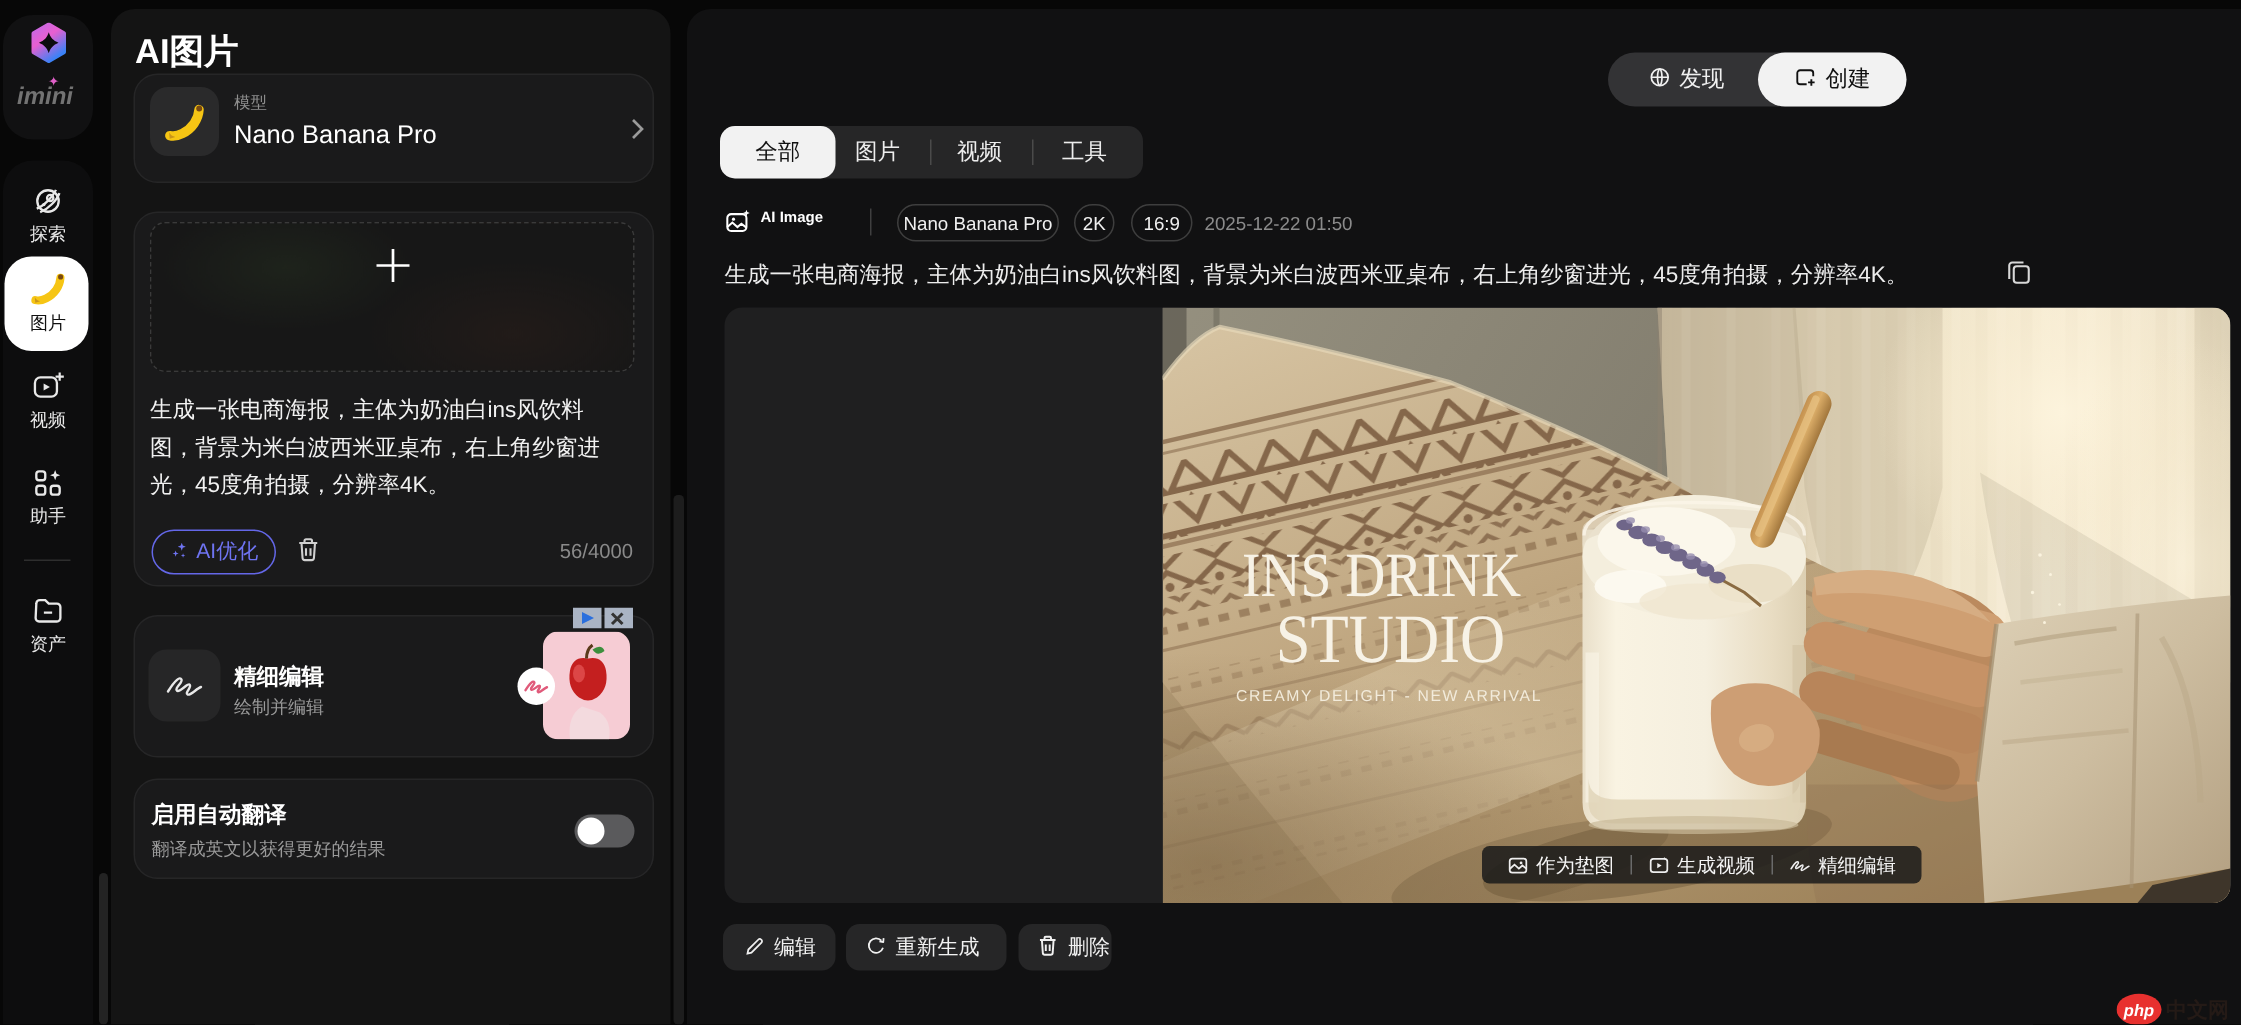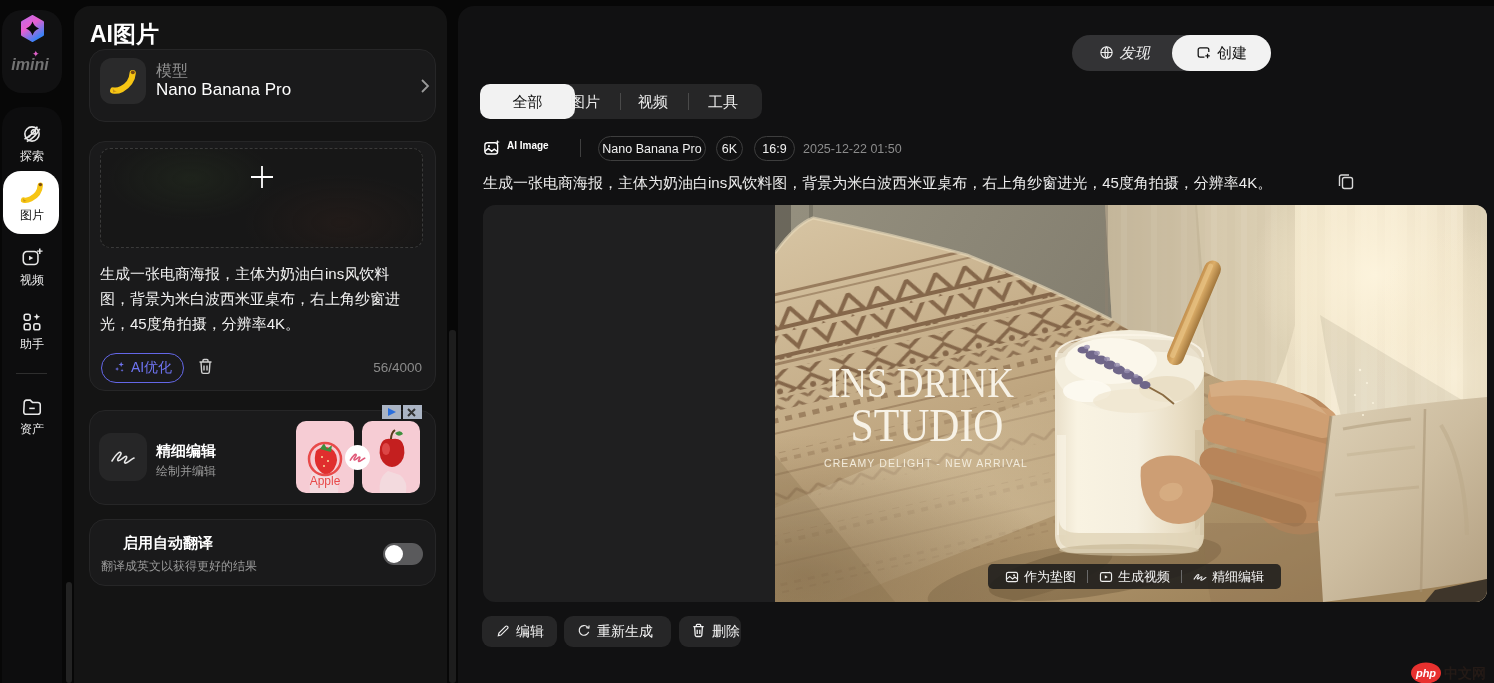--- a/index.html
+++ b/index.html
@@ -19,21 +19,21 @@
   .nav-ic { display:block; margin:0 auto 3px; }
   .nav-active { left:3px; top:171px; width:56px; height:63px; background:#fff; border-radius:18px; }
   .nav-divider { left:16px; top:373px; width:31px; height:1px; background:#2e2e2e; }
 
   
   .panel { left:74px; top:6px; width:373px; height:677px; background:#141414; border-radius:16px 16px 0 0; }
   .panel h1 { position:absolute; left:16px; top:13px; font-size:23px; color:#fff; font-weight:bold; }
   .card { position:absolute; left:15px; width:347px; background:#1a1a1b; border:1px solid #262627; border-radius:16px; }
   .model-card { top:43px; height:73px; }
   .model-tile { left:10px; top:8px; width:46px; height:46px; background:#2a2a2b; border-radius:12px; }
-  .model-label { left:66px; top:11px; font-size:16px; color:#8f8f8f; }
+  .model-label { left:66px; top:11px; font-size:11px; color:#8f8f8f; }
   .model-name { left:66px; top:30px; font-size:17px; color:#fff; }
   .prompt-card { top:135px; height:250px; }
   .upload { position:absolute; left:10px; top:6px; width:323px; height:100px; border:1px dashed #3a3a3a; border-radius:10px;
     background:radial-gradient(120px 60px at 28% 30%, rgba(50,70,40,.25), transparent 70%),
                radial-gradient(140px 70px at 75% 75%, rgba(70,40,30,.22), transparent 70%), #171717;
     text-align:center; color:#d8d8d8; }
   .upload .l1 { font-size:12.5px; margin-top:9px; color:#e0e0e0; }
   .upload .l2 { font-size:12.5px; margin-top:7px; color:#cfcfcf; }
   .ptext { position:absolute; left:10px; top:119px; width:303px; font-size:15px; line-height:25px; color:#f2f2f2; }
   .ai-btn { position:absolute; left:11px; top:211px; width:83px; height:30px; border:1.5px solid #6467e8; border-radius:15px;
@@ -43,37 +43,37 @@
   .edit-card { top:404px; height:95px; }
   .edit-tile { left:9px; top:22px; width:48px; height:48px; background:#262627; border-radius:12px; }
   .edit-t1 { left:66px; top:31px; font-size:15px; font-weight:bold; color:#fff; }
   .edit-t2 { left:66px; top:52px; font-size:12px; color:#9a9a9a; }
   .thumb { position:absolute; top:10px; width:58px; height:72px; border-radius:10px; overflow:hidden; }
   .thumb1 { left:206px; }
   .thumb2 { left:272px; }
   .mid-circle { left:255px; top:34px; width:25px; height:25px; background:#fff; border-radius:50%; z-index:3; }
   .ad-badge { left:292px; top:-6px; width:40px; height:14px; z-index:4; }
   .toggle-card { top:513px; height:67px; }
-  .tg-t1 { left:11px; top:14px; font-size:15px; font-weight:bold; color:#fff;margin-left:22px; }
+  .tg-t1 { left:11px; top:14px; font-size:15px; font-weight:bold; color:#fff; }
   .tg-t2 { left:11px; top:38px; font-size:12px; color:#9a9a9a; }
   .toggle { left:293px; top:23px; width:40px; height:22px; background:#5a5a5c; border-radius:11px; }
   .knob { left:2px; top:2px; width:18px; height:18px; background:#fff; border-radius:50%; }
 
   
   .sb1 { left:66px; top:582px; width:6px; height:101px; background:#232323; border-radius:3px; }
   .sb2 { left:449px; top:330px; width:7px; height:353px; background:#1d1d1d; border-radius:3px; }
 
   
   .main { left:458px; top:6px; width:1036px; height:677px; background:#111112; border-radius:16px 0 0 0; }
   .seg { left:614px; top:29px; width:199px; height:36px; background:#333335; border-radius:18px; color:#f0f0f0; }
-  .seg .s1 { position:absolute; left:0; top:0; width:104px; height:36px; font-size:15px; line-height:36px; text-align:center;font-style:italic; }
+  .seg .s1 { position:absolute; left:0; top:0; width:104px; height:36px; font-size:15px; line-height:36px; text-align:center; }
   .seg .s2 { position:absolute; left:100px; top:0; width:99px; height:36px; background:#f2f2f2; border-radius:18px;
     color:#111; font-size:15px; line-height:36px; text-align:center; }
   .tabs { left:22px; top:78px; width:282px; height:35px; background:#262627; border-radius:10px; }
-  .tab-on { position:absolute; left:0; top:0; width:95px; height:35px; background:#f2f2f2; border-radius:10px;
+  .tab-on { position:absolute; left:0; top:0; width:77px; height:35px; background:#f2f2f2; border-radius:10px;
     color:#111; font-size:15px; line-height:35px; text-align:center; }
   .tab { position:absolute; top:0; height:35px; color:#ededed; font-size:15px; line-height:35px; }
   .tsep { position:absolute; top:9px; width:1px; height:17px; background:#4a4a4a; }
   .meta { left:25px; top:130px; width:900px; height:26px; color:#fff; }
   .meta .ttl { position:absolute; left:24px; top:4px; font-weight:bold; font-size:10px; }
   .meta .msep { position:absolute; left:97px; top:3px; width:1px; height:18px; background:#3f3f3f; }
   .pill { position:absolute; top:0; height:25px; border:1px solid #3e3e3e; border-radius:13px;
     color:#f0f0f0; font-size:12.5px; text-align:center; }
   .mdate { position:absolute; left:320px; top:6px; color:#8b8b8b; font-size:12.5px; }
   .prompt-line { left:25px; top:168px; font-size:15px; color:#ededed; }
@@ -188,31 +188,20 @@
     <div class="count">56/4000</div>
   </div>
 
   <div class="card edit-card">
     <div class="abs edit-tile"></div>
     <svg class="abs" style="left:20px;top:36px;" width="26" height="20" viewBox="0 0 26 20" fill="none" stroke="#e8e8e8" stroke-width="1.6" stroke-linecap="round">
       <path d="M2 14 C7 6 10 4 11 6 C12 8 6 12 8 13.5 C10 15 15 8 16.5 9.5 C18 11 13 15 15 16 C17 17 21 12 24 11"></path>
     </svg>
     <div class="abs edit-t1">精细编辑</div>
     <div class="abs edit-t2">绘制并编辑</div>
-    <div class="thumb thumb1"><svg width="58" height="72" viewBox="0 0 58 72">
-      <rect width="58" height="72" fill="#f6ccd4"></rect>
-      <path d="M14 72 Q12 52 22 44 L34 48 Q44 56 42 72 Z" fill="#f3dade"></path>
-      <path d="M20 30 Q29 22 38 30 Q44 38 38 48 Q32 56 26 52 Q16 44 20 30 Z" fill="#e02e2e"></path>
-      <path d="M24 28 l4 -6 l3 6 l5 -4 l-1 7 Z" fill="#3d8f3d"></path>
-      <circle cx="26" cy="36" r="1" fill="#f8e0a0"></circle>
-          <circle cx="32" cy="40" r="1" fill="#f8e0a0"></circle>
-          <circle cx="28" cy="45" r="1" fill="#f8e0a0"></circle>
-      <circle cx="29" cy="38" r="16" fill="none" stroke="#e84a4a" stroke-width="2.5"></circle>
-      <text x="29" y="64" text-anchor="middle" font-size="12" fill="#e84a4a" font-family="Liberation Sans">Apple</text>
-    </svg></div>
     <div class="thumb thumb2"><svg width="58" height="72" viewBox="0 0 58 72">
       <rect width="58" height="72" fill="#f6ccd4"></rect>
       <path d="M18 72 Q16 56 26 50 L38 54 Q46 60 44 72 Z" fill="#f3dade"></path>
       <path d="M18 26 Q20 16 30 18 Q40 16 42 26 Q44 38 36 44 Q30 48 24 44 Q16 38 18 26 Z" fill="#c41f1f"></path>
       <path d="M29 18 Q29 12 33 9" stroke="#5a3a1a" stroke-width="2" fill="none"></path>
       <path d="M33 12 q6 -4 8 1 q-5 4 -8 -1 Z" fill="#3d8f3d"></path>
       <ellipse cx="24" cy="28" rx="4" ry="6" fill="#e25050" opacity=".8"></ellipse>
     </svg></div>
     <div class="abs mid-circle">
         <svg style="position:absolute;left:4px;top:6px;" width="17" height="13" viewBox="0 0 26 20" fill="none" stroke="#e05a7a" stroke-width="2.5" stroke-linecap="round">
@@ -260,21 +249,21 @@
   <div class="abs meta">
     <svg class="abs" style="left:0;top:3px;" width="18" height="18" viewBox="0 0 24 24" fill="none" stroke="#fff" stroke-width="1.8">
       <rect x="2.5" y="5" width="17" height="15" rx="3.5"></rect>
       <path d="M2.5 16.5 l4.5 -4 l4.5 4 l3.5 -3 l4.5 3.5"></path>
       <circle cx="8" cy="9.5" r="1.4" fill="#fff" stroke="none"></circle>
       <path d="M19.5 1 l.8 2.2 l2.2 .8 l-2.2 .8 l-.8 2.2 l-.8 -2.2 l-2.2 -.8 l2.2 -.8 z" fill="#fff" stroke="none"></path>
     </svg>
     <div class="ttl">AI Image</div>
     <div class="msep"></div>
     <div class="pill" style="left:115px;width:108px;line-height:24px;">Nano Banana Pro</div>
-    <div class="pill" style="left:233px;width:27px;line-height:24px;">6K</div>
+    <div class="pill" style="left:233px;width:27px;line-height:24px;">2K</div>
     <div class="pill" style="left:271px;width:41px;line-height:24px;">16:9</div>
     <div class="mdate">2025-12-22 01:50</div>
   </div>
   <div class="abs prompt-line">生成一张电商海报，主体为奶油白ins风饮料图，背景为米白波西米亚桌布，右上角纱窗进光，45度角拍摄，分辨率4K。</div>
   <svg class="abs copy-ic" width="16" height="17" viewBox="0 0 16 17" fill="none" stroke="#d8d8d8" stroke-width="1.4">
     <rect x="4.5" y="4.5" width="10" height="11" rx="2"></rect>
     <path d="M11 2 h-7.5 a2 2 0 0 0 -2 2 v9"></path>
   </svg>
   <div class="img-wrap">
     <svg class="photo" viewBox="0 0 712 397">

